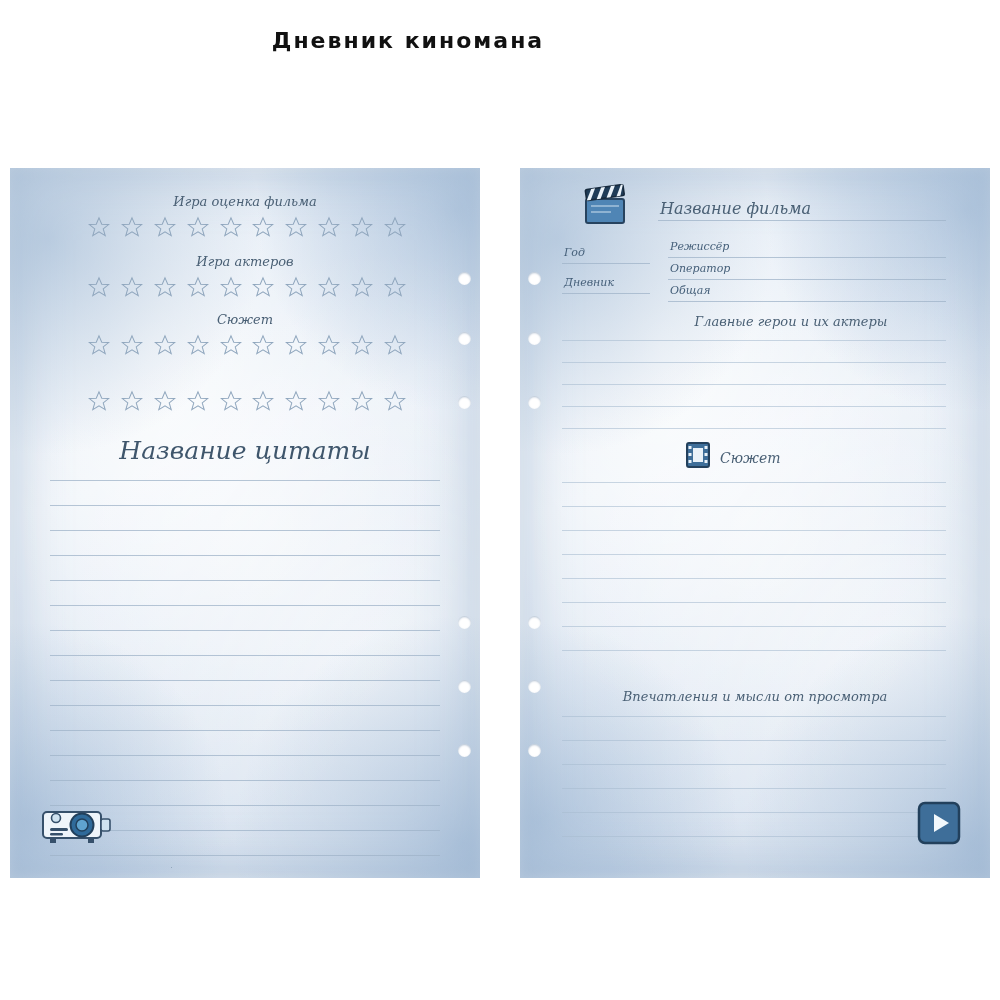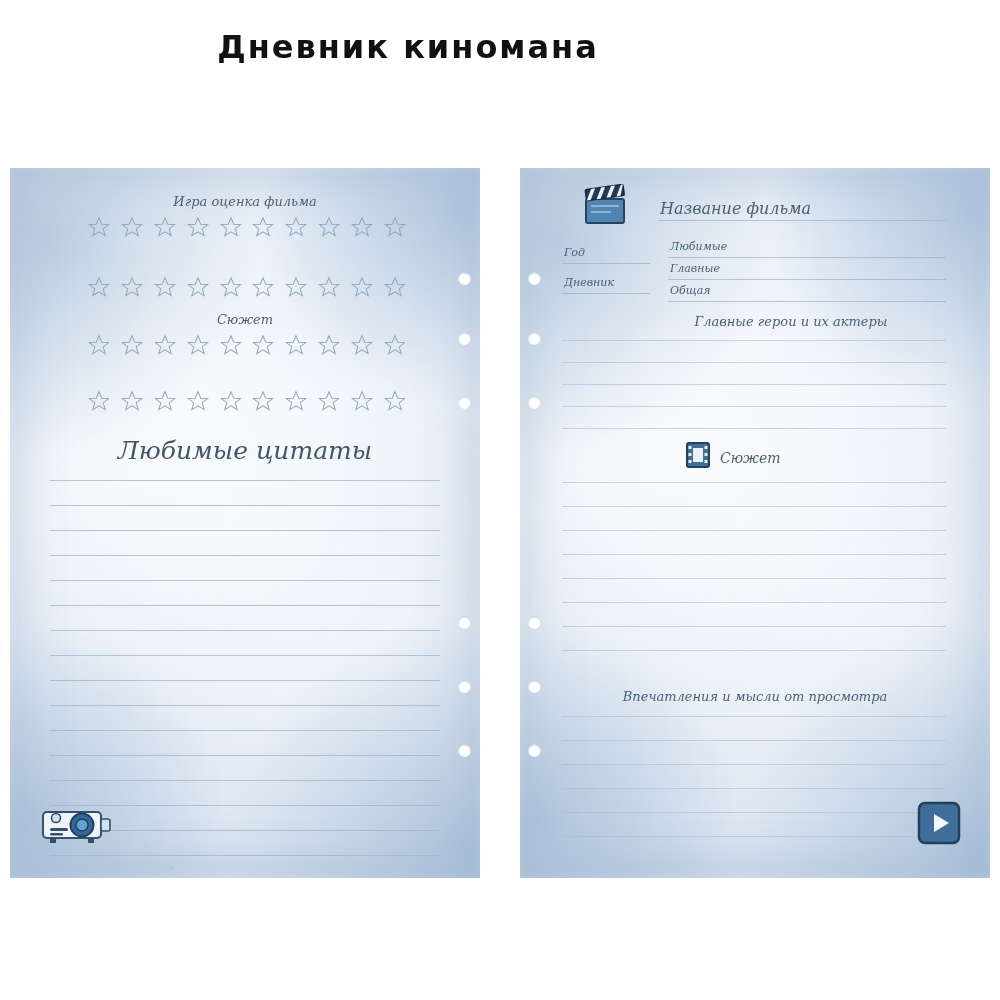--- a/index.html
+++ b/index.html
@@ -17,21 +17,21 @@
 
   
   .page-title {
     position: absolute;
     top: 28px;
     left: 0;
     width: 816px;
     text-align: center;
     font-family: "DejaVu Sans", sans-serif;
     font-weight: bold;
-    font-size: 32px;
+    font-size: 22px;
     letter-spacing: 2px;
     color: #111111;
   }
 
   
   .sheet {
     position: absolute;
     top: 168px;
     width: 470px;
     height: 710px;
@@ -164,20 +164,21 @@
         <polygon points="12,2 15,9 22.5,9.3 16.6,14 18.8,21.5 12,17.2 5.2,21.5 7.4,14 1.5,9.3 9,9" fill="none" stroke="#8fa6bd" stroke-width="1.1"></polygon>
       </svg>
     <svg class="star" viewBox="0 0 24 24">
         <polygon points="12,2 15,9 22.5,9.3 16.6,14 18.8,21.5 12,17.2 5.2,21.5 7.4,14 1.5,9.3 9,9" fill="none" stroke="#8fa6bd" stroke-width="1.1"></polygon>
       </svg>
     <svg class="star" viewBox="0 0 24 24">
         <polygon points="12,2 15,9 22.5,9.3 16.6,14 18.8,21.5 12,17.2 5.2,21.5 7.4,14 1.5,9.3 9,9" fill="none" stroke="#8fa6bd" stroke-width="1.1"></polygon>
       </svg>
   </div>
 
+  <div class="script heading-c" style="left:0;top:86px;width:470px;">Игра актеров</div>
   <div class="star-row" style="left:78px;top:108px;width:318px;">
     <svg class="star" viewBox="0 0 24 24">
         <polygon points="12,2 15,9 22.5,9.3 16.6,14 18.8,21.5 12,17.2 5.2,21.5 7.4,14 1.5,9.3 9,9" fill="none" stroke="#8fa6bd" stroke-width="1.1"></polygon>
       </svg>
     <svg class="star" viewBox="0 0 24 24">
         <polygon points="12,2 15,9 22.5,9.3 16.6,14 18.8,21.5 12,17.2 5.2,21.5 7.4,14 1.5,9.3 9,9" fill="none" stroke="#8fa6bd" stroke-width="1.1"></polygon>
       </svg>
     <svg class="star" viewBox="0 0 24 24">
         <polygon points="12,2 15,9 22.5,9.3 16.6,14 18.8,21.5 12,17.2 5.2,21.5 7.4,14 1.5,9.3 9,9" fill="none" stroke="#8fa6bd" stroke-width="1.1"></polygon>
       </svg>
@@ -264,21 +265,21 @@
         <polygon points="12,2 15,9 22.5,9.3 16.6,14 18.8,21.5 12,17.2 5.2,21.5 7.4,14 1.5,9.3 9,9" fill="none" stroke="#8fa6bd" stroke-width="1.1"></polygon>
       </svg>
     <svg class="star" viewBox="0 0 24 24">
         <polygon points="12,2 15,9 22.5,9.3 16.6,14 18.8,21.5 12,17.2 5.2,21.5 7.4,14 1.5,9.3 9,9" fill="none" stroke="#8fa6bd" stroke-width="1.1"></polygon>
       </svg>
     <svg class="star" viewBox="0 0 24 24">
         <polygon points="12,2 15,9 22.5,9.3 16.6,14 18.8,21.5 12,17.2 5.2,21.5 7.4,14 1.5,9.3 9,9" fill="none" stroke="#8fa6bd" stroke-width="1.1"></polygon>
       </svg>
   </div>
 
-  <div class="big-heading" style="left:0;top:268px;width:470px;">Любимые цитаты</div>
+  <div class="big-heading" style="left:0;top:268px;width:470px;">Название цитаты</div>
 
   <div class="rule" style="left:40px;top:312px;width:390px;"></div>
   <div class="rule" style="left:40px;top:337px;width:390px;"></div>
   <div class="rule" style="left:40px;top:362px;width:390px;"></div>
   <div class="rule" style="left:40px;top:387px;width:390px;"></div>
   <div class="rule" style="left:40px;top:412px;width:390px;"></div>
   <div class="rule" style="left:40px;top:437px;width:390px;"></div>
   <div class="rule" style="left:40px;top:462px;width:390px;"></div>
   <div class="rule" style="left:40px;top:487px;width:390px;"></div>
   <div class="rule" style="left:40px;top:512px;width:390px;"></div>
@@ -333,23 +334,23 @@
   </div>
 
   <div class="script" style="position:absolute;left:140px;top:31px;font-size:16px;">Название фильма</div>
   <div class="rule" style="left:138px;top:52px;width:288px;"></div>
 
   <div class="field-label" style="left:44px;top:78px;">Год</div>
   <div class="rule" style="left:42px;top:95px;width:88px;"></div>
   <div class="field-label" style="left:44px;top:108px;">Дневник</div>
   <div class="rule" style="left:42px;top:125px;width:88px;"></div>
 
-  <div class="field-label" style="left:150px;top:72px;">Любимые</div>
+  <div class="field-label" style="left:150px;top:72px;">Режиссёр</div>
   <div class="rule" style="left:148px;top:89px;width:278px;"></div>
-  <div class="field-label" style="left:150px;top:94px;">Главные</div>
+  <div class="field-label" style="left:150px;top:94px;">Оператор</div>
   <div class="rule" style="left:148px;top:111px;width:278px;"></div>
   <div class="field-label" style="left:150px;top:116px;">Общая</div>
   <div class="rule" style="left:148px;top:133px;width:278px;"></div>
 
   <div class="script heading-c" style="left:0;top:146px;width:470px;font-size:13px;margin-left:36px;">Главные герои и их актеры</div>
   <div class="rule light" style="left:42px;top:172px;width:384px;"></div>
   <div class="rule light" style="left:42px;top:194px;width:384px;"></div>
   <div class="rule light" style="left:42px;top:216px;width:384px;"></div>
   <div class="rule light" style="left:42px;top:238px;width:384px;"></div>
   <div class="rule light" style="left:42px;top:260px;width:384px;"></div>

